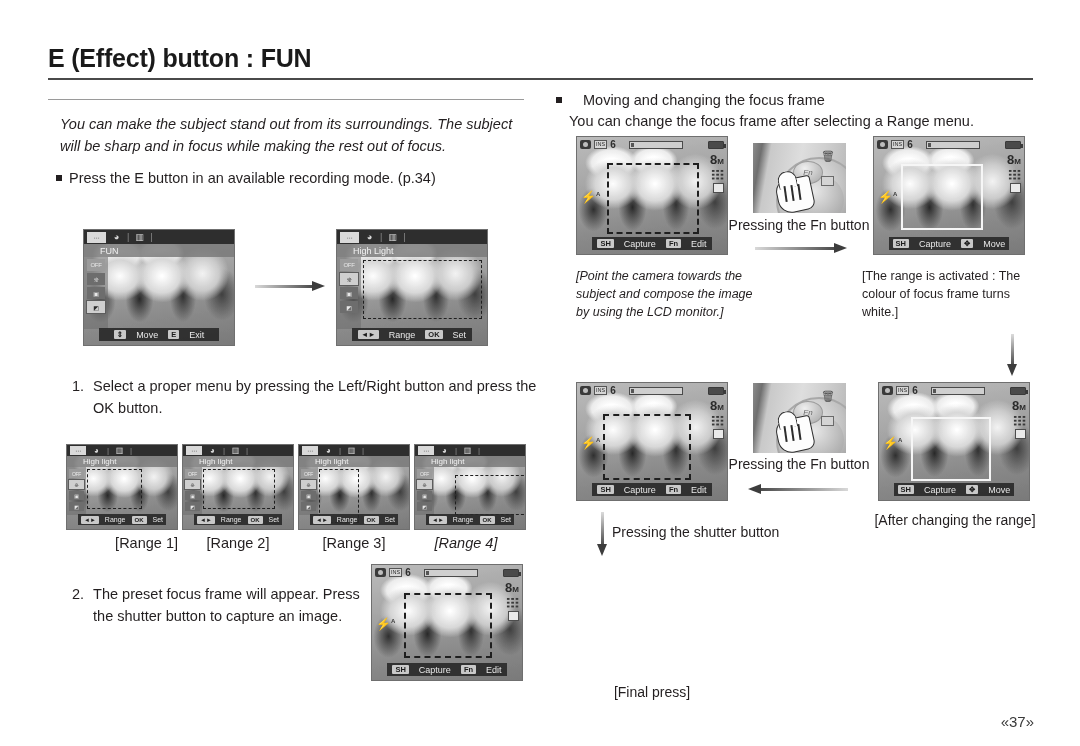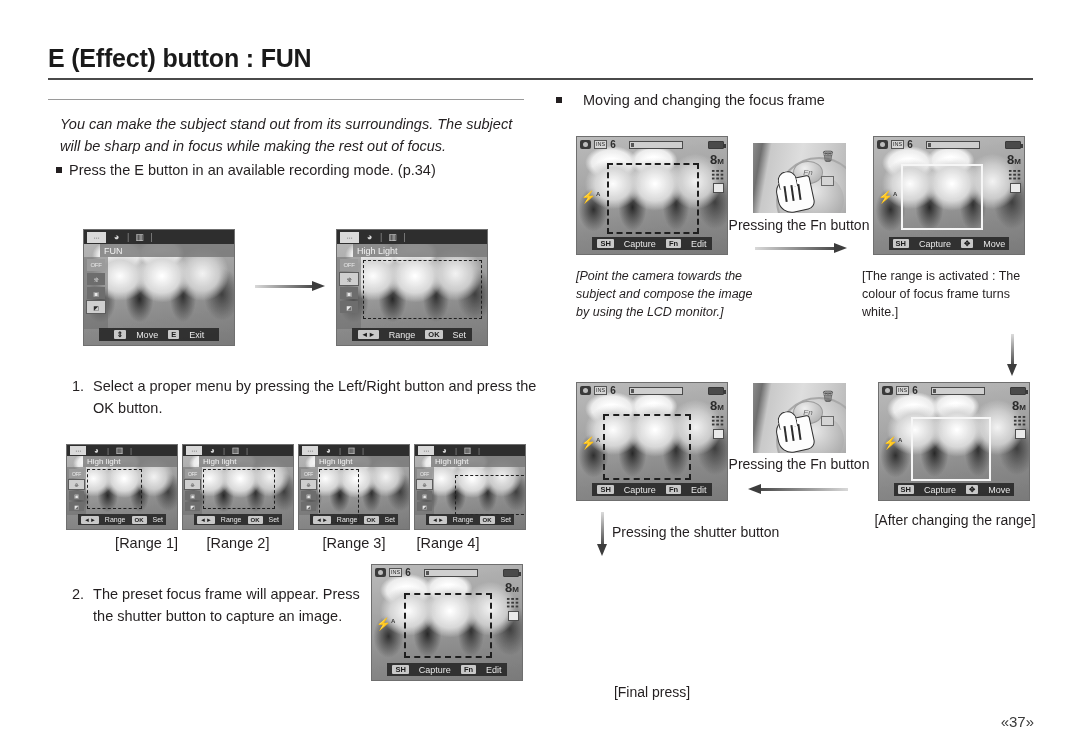--- a/index.html
+++ b/index.html
@@ -52,21 +52,21 @@
     line-height: 1.5;
     color: #231f20;
     margin-left: 12px;
     margin-top: 14px;
   }
 
   .bullet-line {
     font-size: 14.5px;
     color: #231f20;
     margin-left: 8px;
-    margin-top: 4px;
+    margin-top: 12px;
     display: flex;
     align-items: baseline;
     gap: 7px;
   }
   .sq {
     display: inline-block;
     width: 6px; height: 6px;
     background: #231f20;
     flex: 0 0 auto;
     position: relative;
@@ -123,27 +123,27 @@
     letter-spacing: -0.5px;
   }
   .tab-icon {
     width: 13px; height: 11px;
     display: flex; align-items: center; justify-content: center;
     color: #d8d8d8; font-size: 9px; line-height: 1;
   }
   .tab-sep { color: #8d8d8d; font-size: 9px; }
 
   .lcd-menutitle {
-    position: absolute; left: 16px; right: 0; top: 14px;
+    position: absolute; left: 0; right: 0; top: 14px;
     height: 13px;
     background: rgba(120,120,120,0.82);
     color: #f2f2f2;
     font-size: 9px;
     display: flex; align-items: center;
-    padding-left: 4px;
+    padding-left: 16px;
   }
   .lcd-sidebar {
     position: absolute; left: 0; top: 27px; bottom: 16px;
     width: 24px;
     background: rgba(110,110,110,0.55);
     display: flex; flex-direction: column; align-items: center;
     padding-top: 2px; gap: 2px;
   }
   .side-item {
     width: 18px; height: 12px;
@@ -517,21 +517,21 @@
       <span class="side-item dark" style="width:15px;height:9px;font-size:5px;">◩</span>
     </div>
     <div class="focus-frame thin-dashed" style="left:40px; top:30px; right:-4px; bottom:14px;"></div>
     <div class="lcd-bottombar inner" style="height:11px; gap:6px;">
       <span class="key" style="font-size:6px;">◄►</span>
       <span class="bb-label" style="font-size:7px;">Range</span>
       <span class="key" style="font-size:6px;">OK</span>
       <span class="bb-label" style="font-size:7px;">Set</span>
     </div>
   </div>
-  <div class="range-label" style="position:absolute; left:392px; top:535px; width:112px;">[Range 4]</div>
+  <div class="range-label" style="position:absolute; left:410px; top:535px; width:112px;font-style:italic;">[Range 4]</div>
 
   <div class="numbered" style="position:absolute; left:60px; top:584px; width:300px;">
     <span class="num">2.</span>
     <span>The preset focus frame will appear. Press the shutter button to capture an image.</span>
   </div>
 
   <div class="lcd" style="position:absolute; left:371px; top:564px; width:152px; height:117px;">
     <div class="photo bw"></div>
     <div class="lcd-statusbar">
       <span class="st-cam"></span>
@@ -553,20 +553,21 @@
       <span class="key">Fn</span>
       <span class="bb-label">Edit</span>
     </div>
   </div>
 
   <div class="col-right">
     <div class="bullet-line" style="margin-top:4px; margin-left:0;gap:21px;">
       <span class="sq"></span>
       <span>Moving and changing the focus frame</span>
     </div>
+    <div class="para" style="margin-left:13px; margin-top:3px; width:470px;">You can change the focus frame after selecting a Range menu.</div>
   </div>
 
   <div class="lcd" style="position:absolute; left:576px; top:136px; width:152px; height:119px;">
     <div class="photo bw"></div>
     <div class="lcd-statusbar">
       <span class="st-cam"></span>
       <span class="st-card">INS</span>
       <span class="st-count">6</span>
       <span class="st-bar"></span>
       <span class="st-batt"></span>

